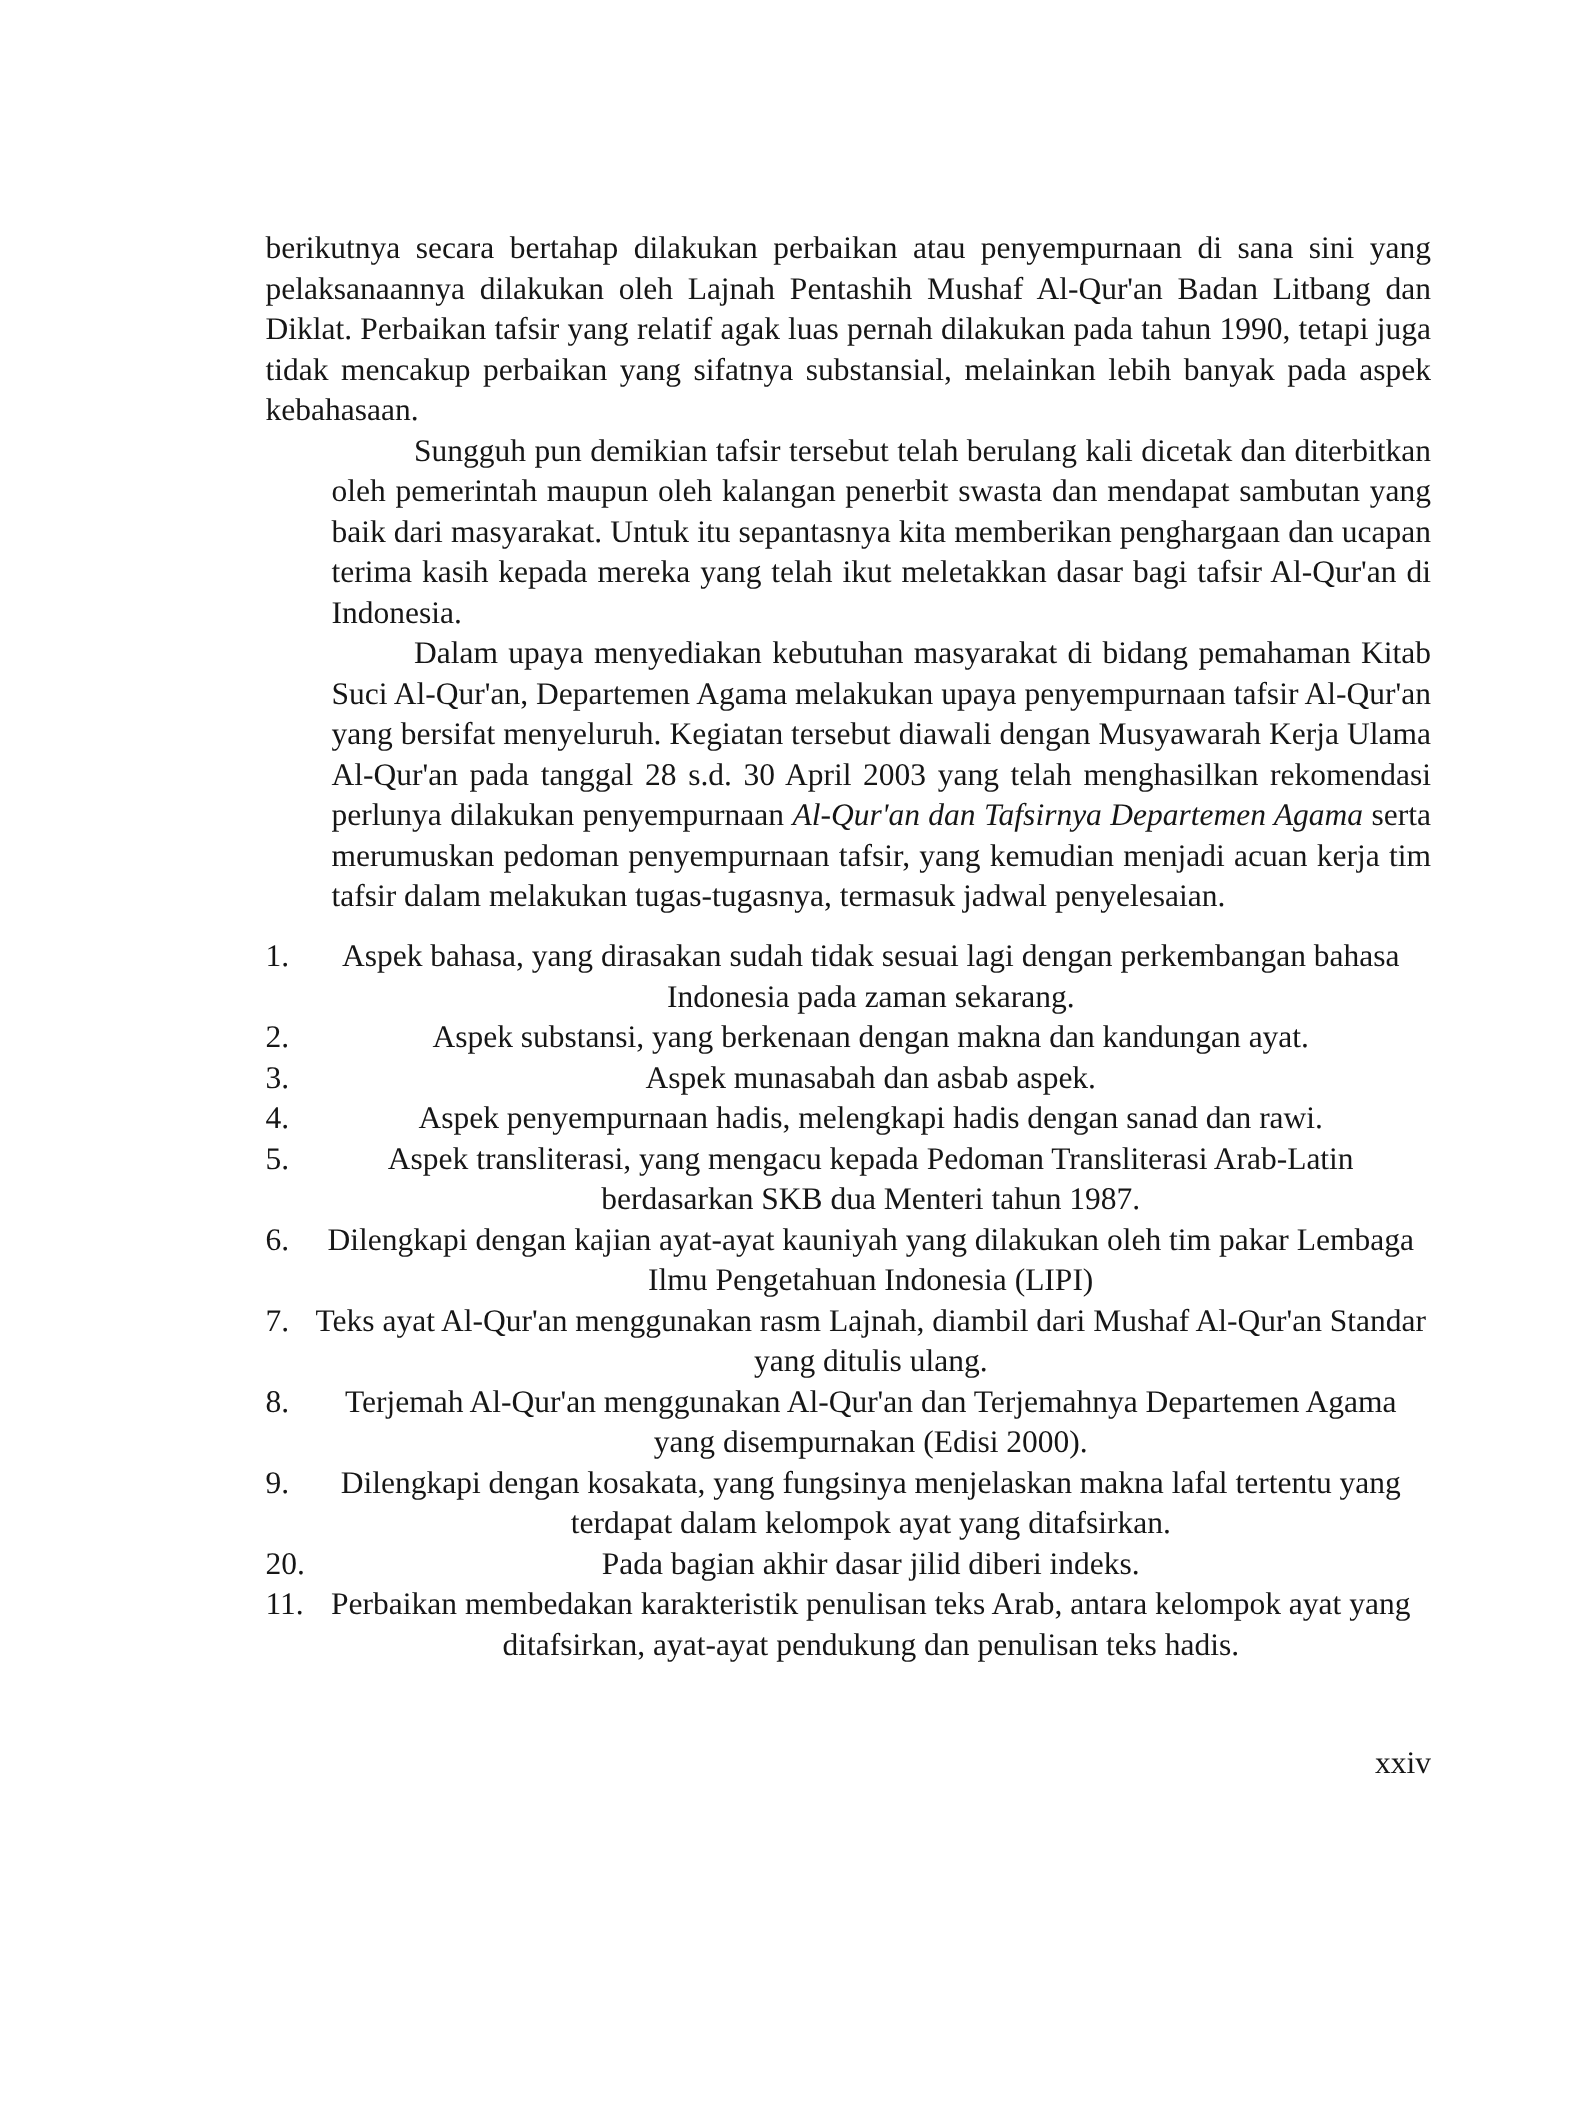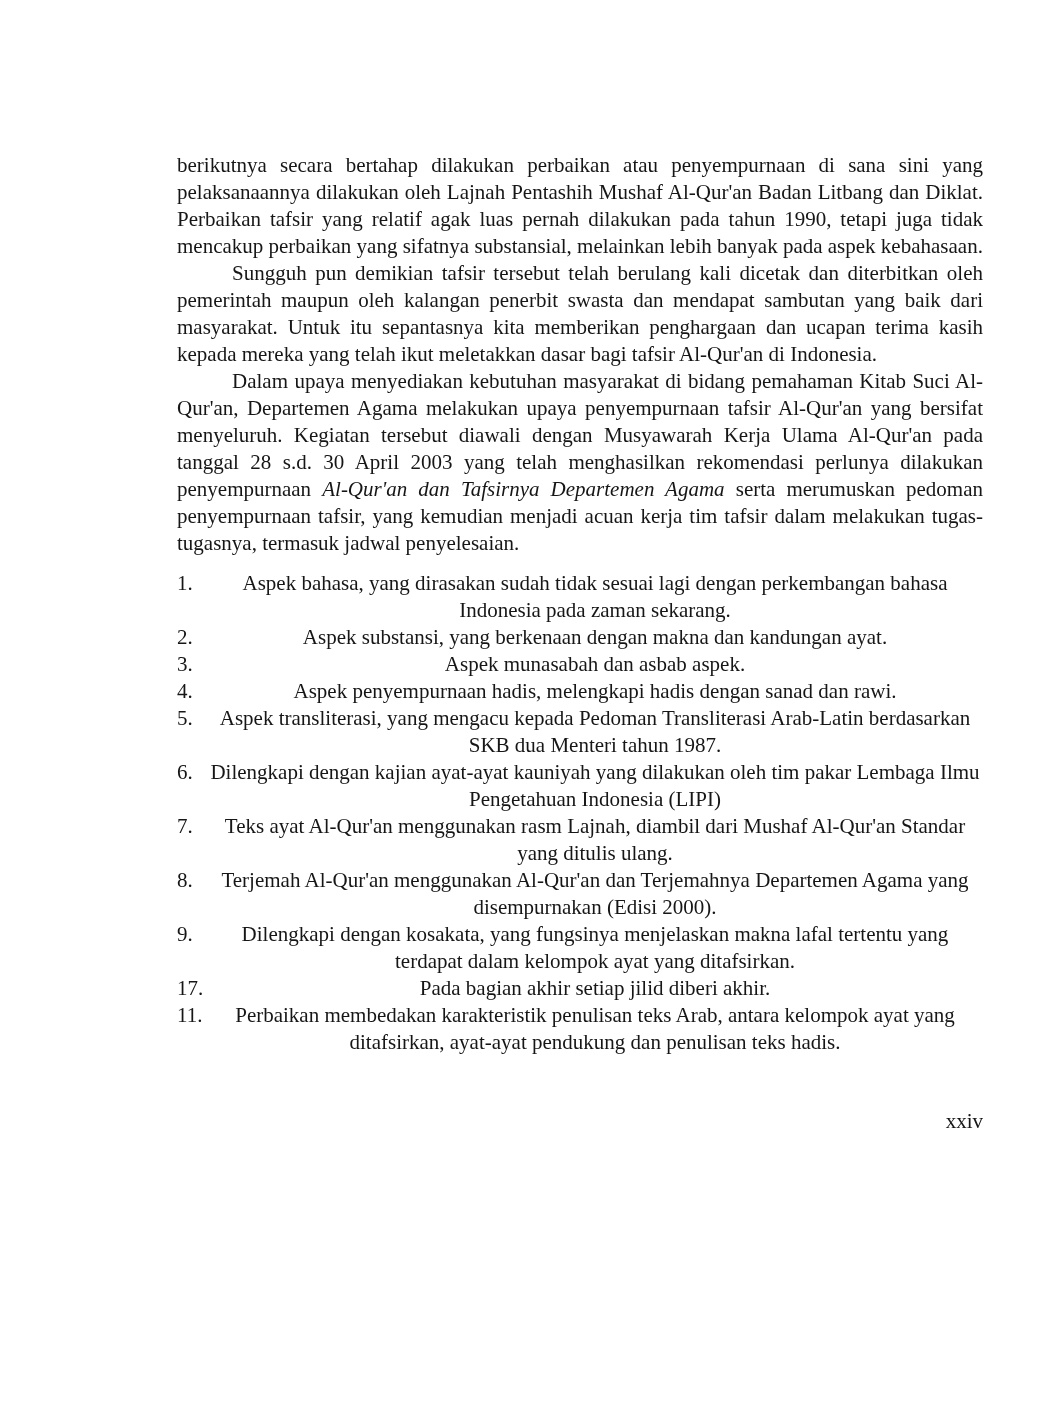--- a/index.html
+++ b/index.html
@@ -11,29 +11,29 @@
     width: 1063px;
     height: 1417px;
     font-family: "Liberation Serif", serif;
     color: #161616;
     position: relative;
   }
   .page {
     box-sizing: border-box;
     width: 1063px;
     height: 1029px;
-    padding: 152px 80px 0 177px;
+    padding: 152px 109px 0 177px;
     font-size: 21px;
     line-height: 27px;
   }
   .para {
     margin: 0;
     text-align: justify;
   }
-  .para.indent { text-indent: 55px; }
+  .para.indent { text-indent: 55px; margin-left: 44px; }
   .para.indent2 { text-indent: 78px; }
   .numbered-list {
     margin: 13px 0 0 0;
   }
   .li {
     display: flex;
     align-items: flex-start;
   }
   .li .num {
     flex: 0 0 30px;
@@ -94,22 +94,22 @@
     </div>
     <div class="li">
       <span class="num">8.</span>
       <span class="litext">Terjemah Al-Qur'an menggunakan Al-Qur'an dan Terjemahnya Departemen Agama yang disempurnakan (Edisi 2000).</span>
     </div>
     <div class="li">
       <span class="num">9.</span>
       <span class="litext">Dilengkapi dengan kosakata, yang fungsinya menjelaskan makna lafal tertentu yang terdapat dalam kelompok ayat yang ditafsirkan.</span>
     </div>
     <div class="li">
-      <span class="num">17.</span>
-      <span class="litext">Pada bagian akhir setiap jilid diberi akhir.</span>
+      <span class="num">20.</span>
+      <span class="litext">Pada bagian akhir dasar jilid diberi indeks.</span>
     </div>
     <div class="li">
       <span class="num">11.</span>
       <span class="litext">Perbaikan membedakan karakteristik penulisan teks Arab, antara kelompok ayat yang ditafsirkan, ayat-ayat pendukung dan penulisan teks hadis.</span>
     </div>
   </div>
 
   <div class="page-footer">xxiv</div>
 
 </div>

